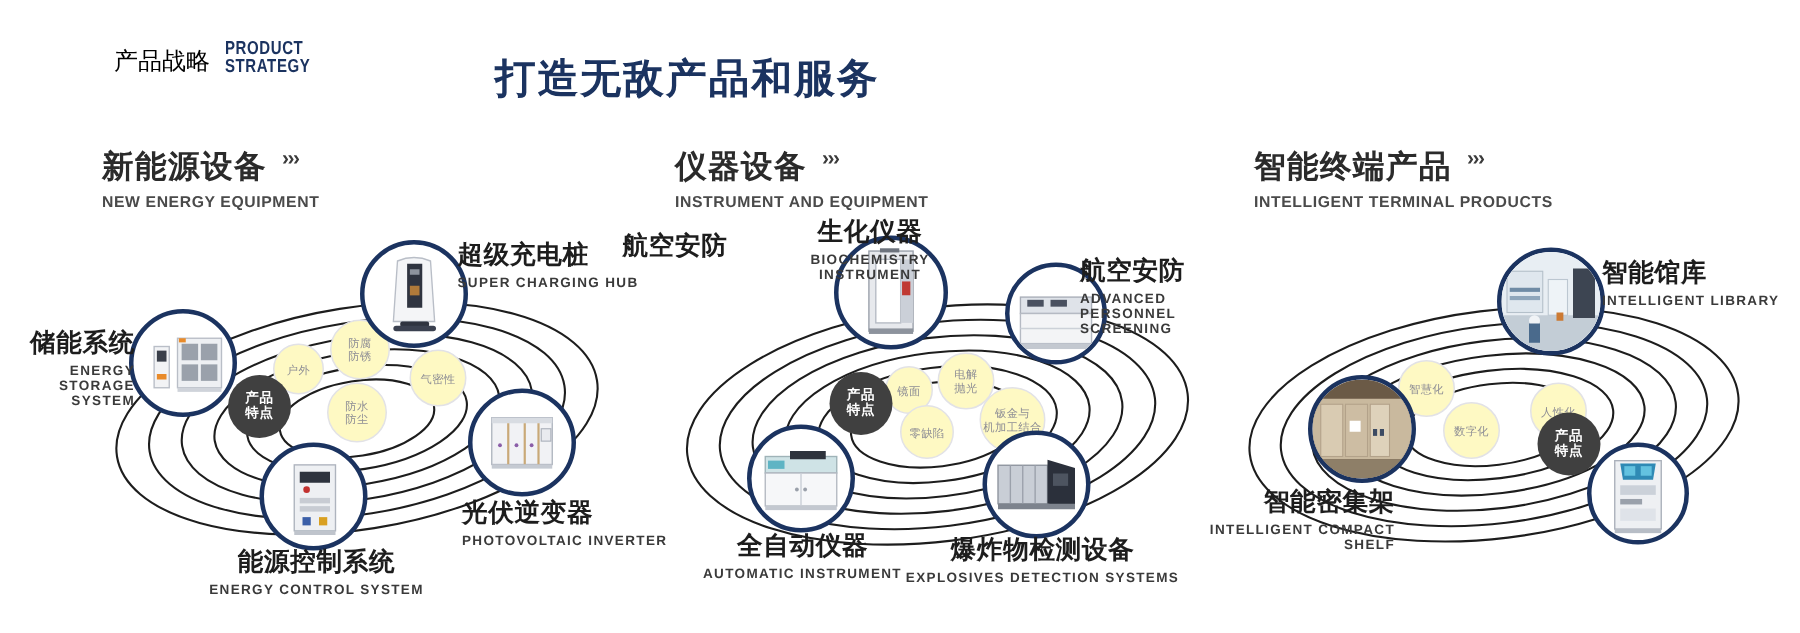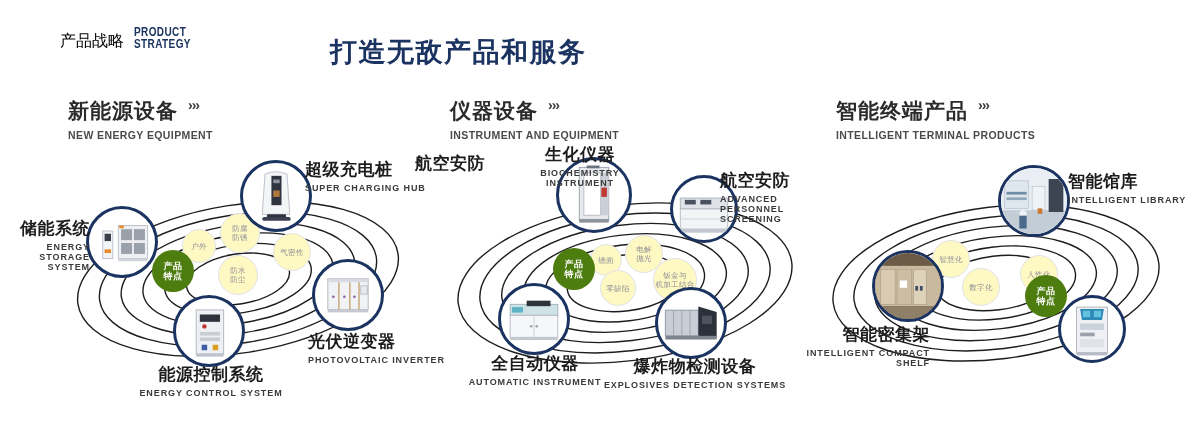--- a/index.html
+++ b/index.html
@@ -6,21 +6,21 @@
   body{
     width:1200px;height:422px;
     background:#ffffff;
     font-family:"Liberation Sans","DejaVu Sans",sans-serif;
     overflow:hidden;
     position:relative;
   }
   .stage{position:absolute;left:0;top:0;width:1200px;height:422px;}
 
   
-  .hdr{position:absolute;left:60px;top:26px;display:flex;align-items:flex-end;}
+  .hdr{position:absolute;left:76px;top:26px;display:flex;align-items:flex-end;}
   .hdr-en{
     margin-left:10px;margin-bottom:2px;
     color:#1b3360;font-weight:bold;font-size:12.5px;line-height:12px;
     letter-spacing:.5px;
     transform:scaleX(.8);transform-origin:left bottom;
   }
   .hdr-sub{
     position:absolute;left:330px;top:34px;
     font-size:27px;font-weight:bold;color:#1b3360;letter-spacing:1.5px;
     font-family:"DejaVu Sans","Liberation Sans",sans-serif;
@@ -50,21 +50,21 @@
     position:absolute;border-radius:50%;
     background:#fef9c3;border:1px solid #e2e2e6;
     display:flex;align-items:center;justify-content:center;
     text-align:center;color:#8d8d95;
     font-size:7.5px;line-height:9px;letter-spacing:.3px;
     font-family:"DejaVu Sans","Liberation Sans",sans-serif;
     box-sizing:border-box;
   }
   .core{
     position:absolute;border-radius:50%;
-    background:#4d7c0f;color:#fff;
+    background:#404040;color:#fff;
     display:flex;align-items:center;justify-content:center;text-align:center;
     font-size:9px;line-height:10.5px;font-weight:bold;letter-spacing:.5px;
     font-family:"DejaVu Sans","Liberation Sans",sans-serif;
   }
 
   .lbl{position:absolute;}
   .lbl .cn{
     font-size:17px;font-weight:bold;color:#1d1d1d;letter-spacing:.5px;white-space:nowrap;
     font-family:"DejaVu Sans","Liberation Sans",sans-serif;
   }

